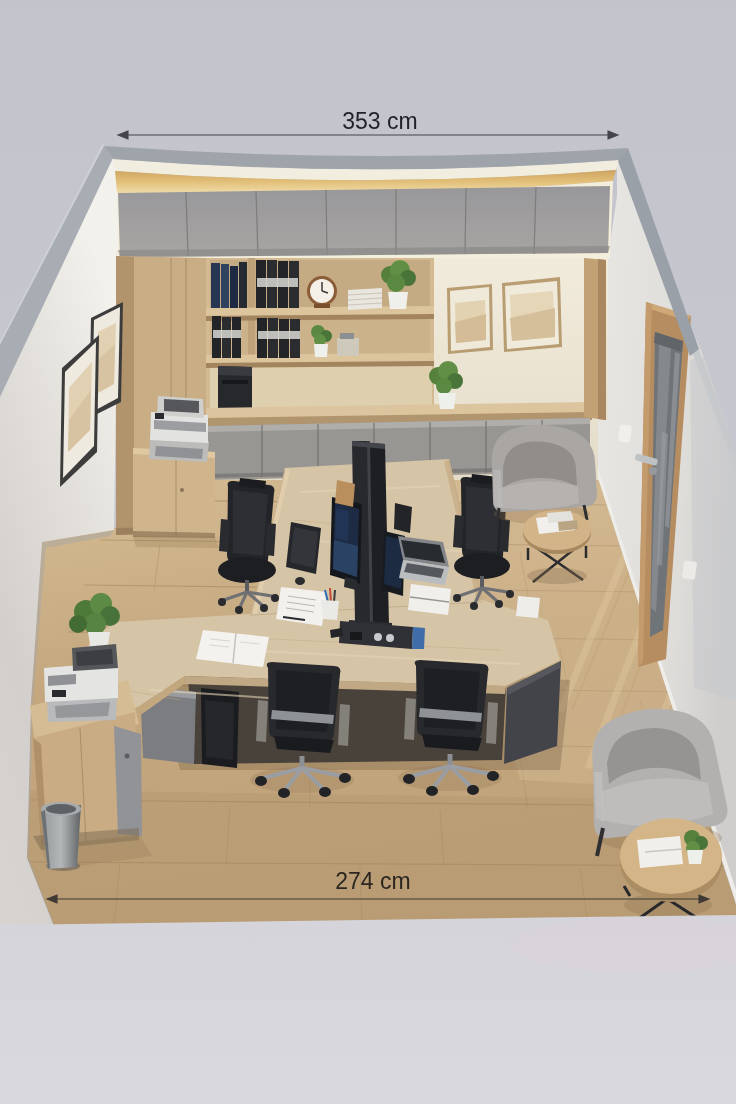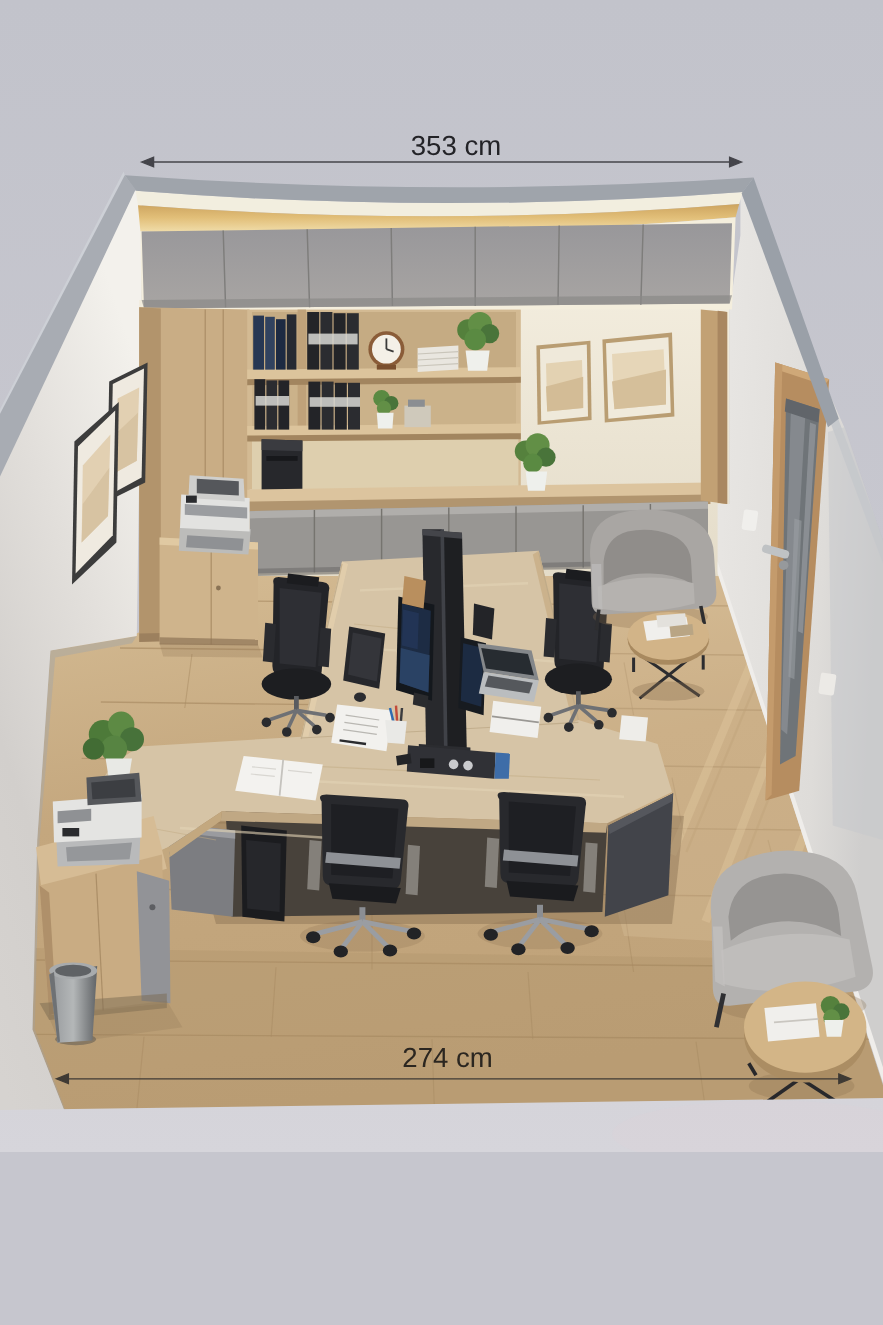--- a/index.html
+++ b/index.html
@@ -1,16 +1,16 @@
 <!DOCTYPE html>
 <html><head>
 <meta charset="utf-8">
 <style>
   html,body{margin:0;padding:0;background:#c6c6ce;}
-  #scene{width:736px;height:960px;position:relative;overflow:hidden;}
+  #scene{width:736px;height:1104px;position:relative;overflow:hidden;}
   svg{display:block;}
   text{font-family:"Liberation Sans",sans-serif;}
 </style>
 </head>
 <body>
 <div id="scene">
 <svg width="736" height="1104" viewBox="0 0 736 1104">
 <defs>
   <linearGradient id="bgTop" x1="0" y1="0" x2="0" y2="1">
     <stop offset="0" stop-color="#c2c3cb"></stop>

